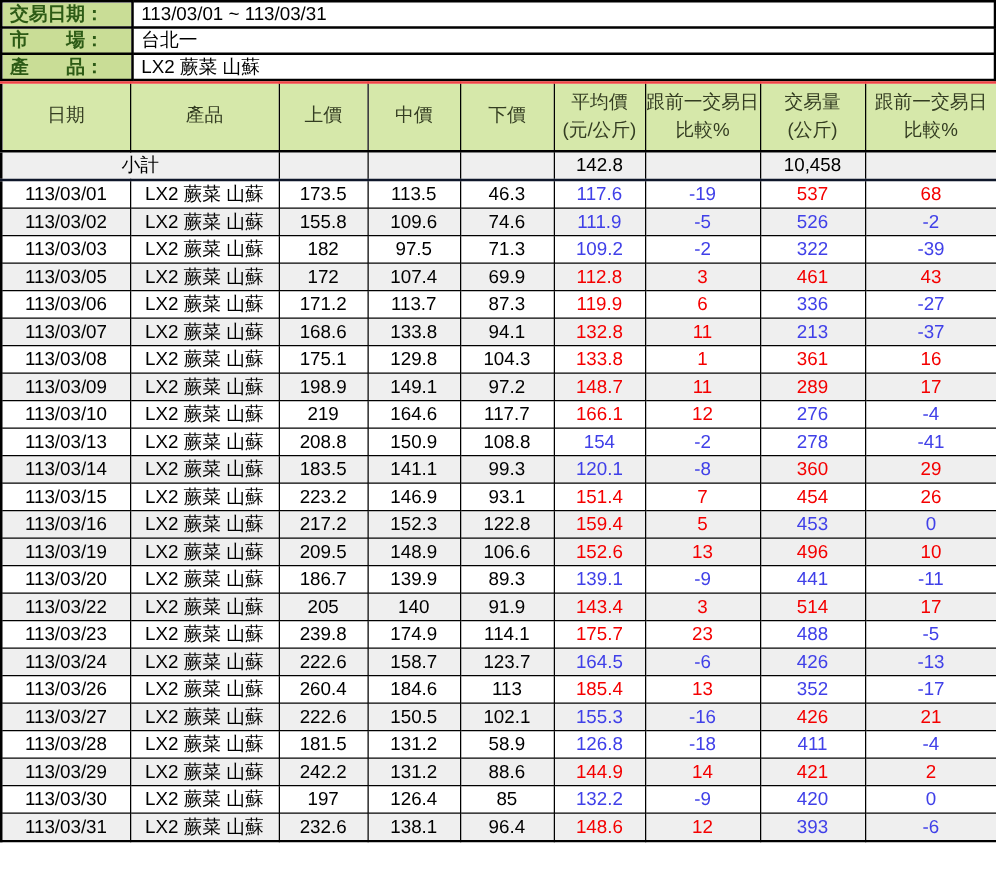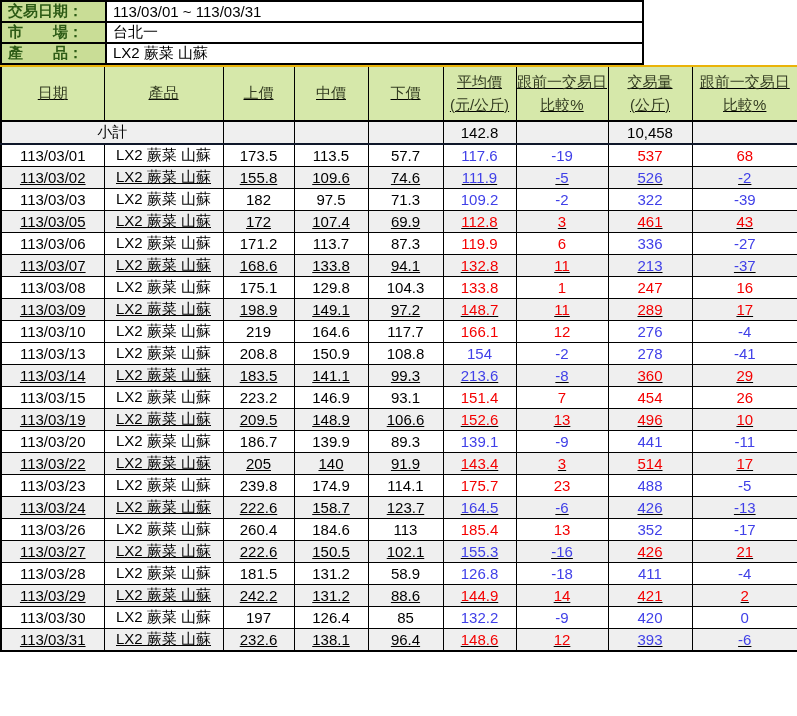--- a/index.html
+++ b/index.html
@@ -14,21 +14,21 @@
   html,body{margin:0;padding:0;background:#fff;}
   .report{
     width:797px;
     font-family:"Liberation Sans","DejaVu Sans",sans-serif;
     font-size:15px;
     color:#000;
   }
   table{border-collapse:collapse;table-layout:fixed;}
 
   
-  .info-table{width:644px;}
+  .info-table{width:797px;}
   .info-table td{
     border:2px solid #000;
     height:17px;
     padding:0 6px;
     white-space:nowrap;
     overflow:hidden;
   }
   .info-label{
     width:91px;
     background:var(--label-bg);
@@ -43,31 +43,31 @@
     background:var(--header-bg);
     color:var(--header-text);
     font-weight:normal;
     border:1px solid #000;
     height:53px;
     line-height:1.5;
     padding:0;
     text-align:center;
     overflow:hidden;
   }
-  thead tr{border-top:2px solid #eab308;border-bottom:2px solid #000;text-decoration:underline;}
+  thead tr{border-top:2px solid #ef4444;border-bottom:2px solid #000;}
   .data-table td{
     border:1px solid #000;
     height:21px;
     padding:0;
     text-align:center;
     white-space:nowrap;
     overflow:hidden;
   }
   tr.subtotal{background:var(--stripe);border-bottom:2px solid #0f172a;}
-  tbody tr.alt{background:var(--stripe);text-decoration:underline;}
+  tbody tr.alt{background:var(--stripe);}
   td.up{color:var(--up);}
   td.down{color:var(--down);}
 </style>
 </head>
 <body>
 
 <div class="report">
 
   <table class="info-table">
     <tbody>
@@ -120,21 +120,21 @@
         <td>142.8</td>
         <td></td>
         <td>10,458</td>
         <td></td>
       </tr>
     <tr>
           <td>113/03/01</td>
           <td>LX2 蕨菜 山蘇</td>
           <td>173.5</td>
           <td>113.5</td>
-          <td>57.7</td>
+          <td>46.3</td>
           <td class="down">117.6</td>
           <td class="down">-19</td>
           <td class="up">537</td>
           <td class="up">68</td>
         </tr>
         <tr class="alt">
           <td>113/03/02</td>
           <td>LX2 蕨菜 山蘇</td>
           <td>155.8</td>
           <td>109.6</td>
@@ -189,21 +189,21 @@
           <td class="down">-37</td>
         </tr>
         <tr>
           <td>113/03/08</td>
           <td>LX2 蕨菜 山蘇</td>
           <td>175.1</td>
           <td>129.8</td>
           <td>104.3</td>
           <td class="up">133.8</td>
           <td class="up">1</td>
-          <td class="up">247</td>
+          <td class="up">361</td>
           <td class="up">16</td>
         </tr>
         <tr class="alt">
           <td>113/03/09</td>
           <td>LX2 蕨菜 山蘇</td>
           <td>198.9</td>
           <td>149.1</td>
           <td>97.2</td>
           <td class="up">148.7</td>
           <td class="up">11</td>
@@ -231,37 +231,48 @@
           <td class="down">-2</td>
           <td class="down">278</td>
           <td class="down">-41</td>
         </tr>
         <tr class="alt">
           <td>113/03/14</td>
           <td>LX2 蕨菜 山蘇</td>
           <td>183.5</td>
           <td>141.1</td>
           <td>99.3</td>
-          <td class="down">213.6</td>
+          <td class="down">120.1</td>
           <td class="down">-8</td>
           <td class="up">360</td>
           <td class="up">29</td>
         </tr>
         <tr>
           <td>113/03/15</td>
           <td>LX2 蕨菜 山蘇</td>
           <td>223.2</td>
           <td>146.9</td>
           <td>93.1</td>
           <td class="up">151.4</td>
           <td class="up">7</td>
           <td class="up">454</td>
           <td class="up">26</td>
         </tr>
         <tr class="alt">
+          <td>113/03/16</td>
+          <td>LX2 蕨菜 山蘇</td>
+          <td>217.2</td>
+          <td>152.3</td>
+          <td>122.8</td>
+          <td class="up">159.4</td>
+          <td class="up">5</td>
+          <td class="down">453</td>
+          <td class="down">0</td>
+        </tr>
+        <tr class="alt">
           <td>113/03/19</td>
           <td>LX2 蕨菜 山蘇</td>
           <td>209.5</td>
           <td>148.9</td>
           <td>106.6</td>
           <td class="up">152.6</td>
           <td class="up">13</td>
           <td class="up">496</td>
           <td class="up">10</td>
         </tr>

